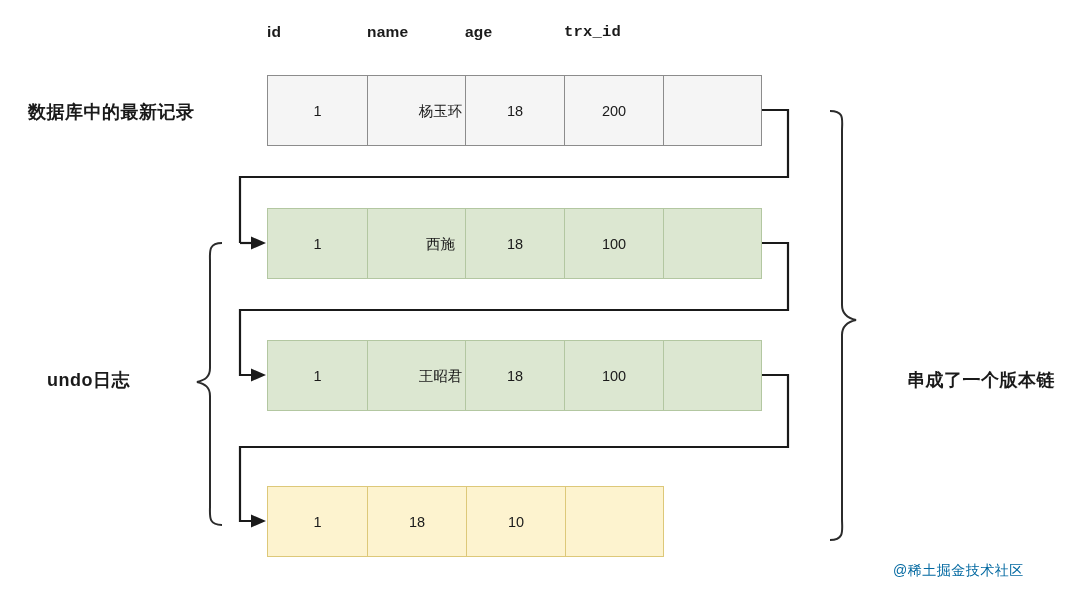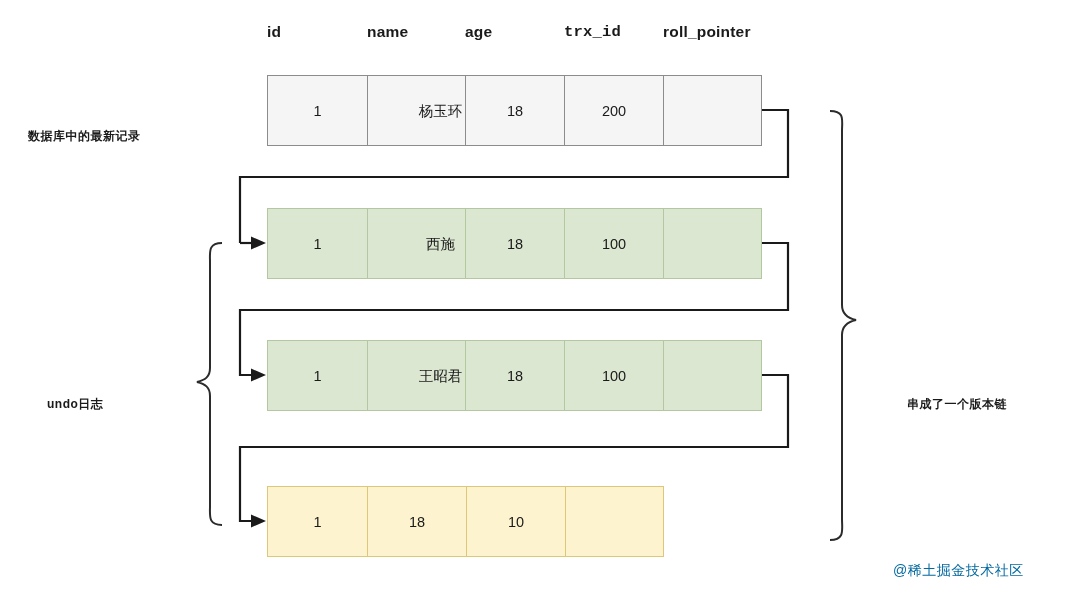--- a/index.html
+++ b/index.html
@@ -87,25 +87,24 @@
   .row-yellow .cell {
     background: #fdf3cf;
     border: 1px solid #ddc879;
     border-right-width: 0;
   }
   .row-yellow .cell:last-child { border-right-width: 1px; }
 
   
   .side-label {
     position: absolute;
-    font-size: 12px;
+    font-size: 18px;
     font-weight: bold;
     white-space: nowrap;
     letter-spacing: .5px;
-    margin-top: 28px;
   }
   #label-latest  { left: 28px;  top: 100px; }
   #label-undo    { left: 47px;  top: 368px; }
   #label-chain   { left: 907px; top: 368px; text-align: right; }
 
   #watermark {
     position: absolute;
     left: 893px;
     top: 562px;
     font-size: 14px;
@@ -151,21 +150,20 @@
              C847,322 842,326 842,335
              L842,519 C842,530 845,540 830,540" fill="none" stroke="#2b2b2b" stroke-width="2"></path>
   </g>
 </svg>
 
 <div class="col-headers">
   <div class="col-head c-id">id</div>
   <div class="col-head c-name">name</div>
   <div class="col-head c-age">age</div>
   <div class="col-head c-trx">trx_id</div>
-  <div class="col-head c-roll">roll_pointer</div>
 </div>
 
 <div class="record-row row-gray" style="top:75px">
   <div class="cell c-id">1</div>
   <div class="cell c-name">杨玉环</div>
   <div class="cell c-age">18</div>
   <div class="cell c-trx">200</div>
   <div class="cell c-roll"></div>
 </div>
 

